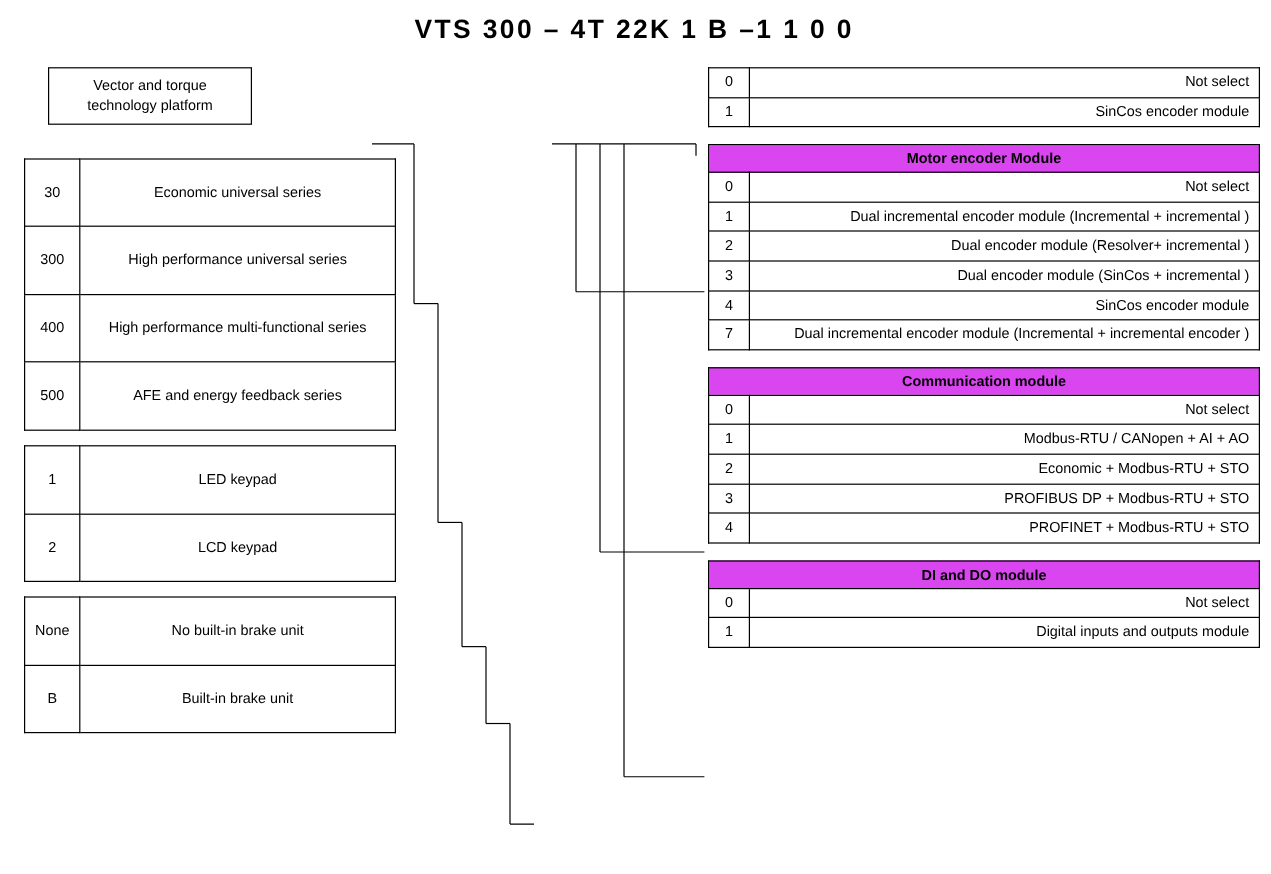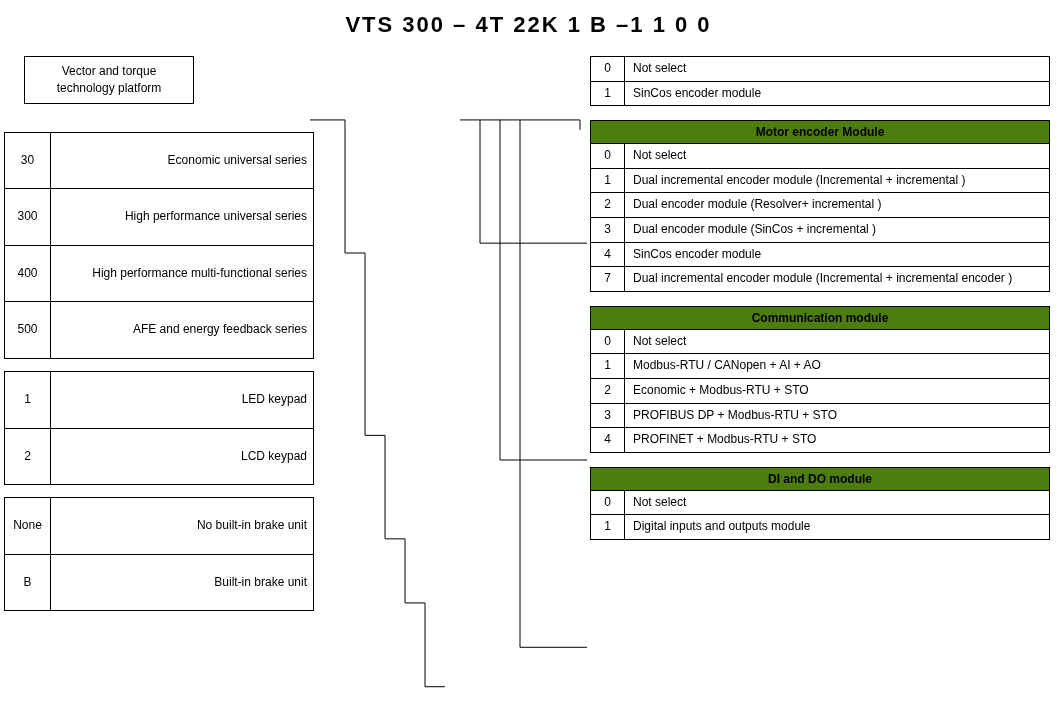--- a/index.html
+++ b/index.html
@@ -24,21 +24,21 @@
 
     .content-area {
       position: relative;
       width: 100%;
       height: 690px;
     }
 
     
     .left-section {
       position: absolute;
-      left: 4px;
+      left: 20px;
       top: 10px;
       width: 310px;
     }
 
     table.info-table {
       border-collapse: collapse;
       width: 100%;
       margin-bottom: 12px;
     }
 
@@ -49,21 +49,21 @@
       line-height: 1.3;
     }
 
     table.info-table td.code {
       width: 46px;
       text-align: center;
       font-weight: normal;
     }
 
     table.info-table td.desc {
-      text-align: right;
+      text-align: center;
     }
 
     
     .vts-label-box {
       border: 1px solid #000;
       padding: 6px 10px;
       text-align: center;
       display: inline-block;
       width: 170px;
       line-height: 1.4;
@@ -83,38 +83,38 @@
       border-collapse: collapse;
       width: 100%;
       margin-bottom: 14px;
     }
 
     table.right-table th {
       border: 1px solid #000;
       padding: 4px 8px;
       text-align: center;
       font-weight: bold;
-      background: #4d7c0f;
+      background: #d946ef;
       font-size: 12px;
     }
 
     table.right-table td {
       border: 1px solid #000;
       padding: 4px 8px;
       vertical-align: middle;
       line-height: 1.3;
     }
 
     table.right-table td.code {
       width: 34px;
       text-align: center;
     }
 
     table.right-table td.desc {
-      text-align: left;
+      text-align: right;
     }
 
     
     .connector-svg {
       position: absolute;
       top: 0;
       left: 0;
       width: 100%;
       height: 100%;
       pointer-events: none;

